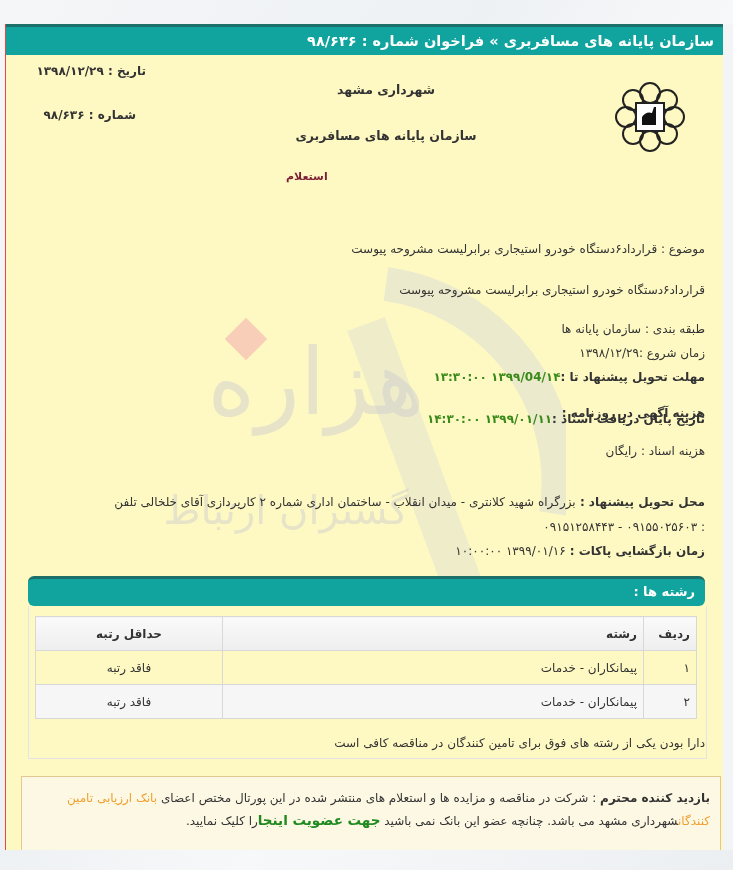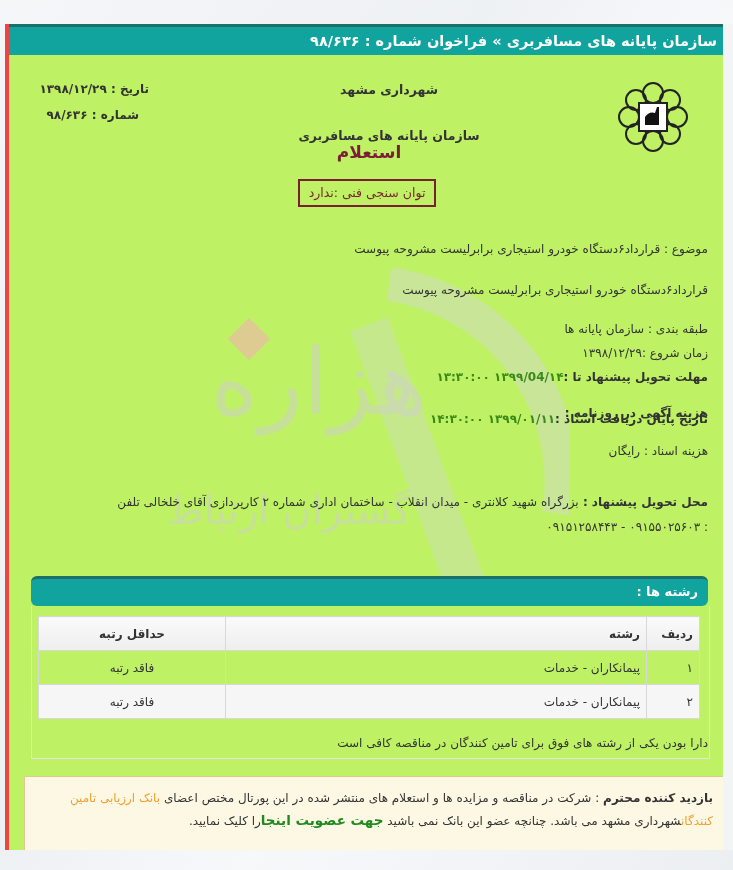--- a/index.html
+++ b/index.html
@@ -4,39 +4,39 @@
 <style>
   html, body { margin:0; padding:0; }
   body {
     width:733px; height:870px; overflow:hidden;
     background: linear-gradient(120deg,#f4f6f8 0%,#eef1f4 40%,#f7f8fa 60%,#eceff2 100%);
     font-family: "DejaVu Sans", sans-serif;
     position:relative;
   }
   .card {
     position:absolute; left:5px; top:24px; width:717px; height:826px;
-    background:#bef264; border-left:4px solid #ef4444; border-right:1px solid #dcdcdc;
+    background:#fef9c3; border-left:1px solid #ef4444; border-right:1px solid #dcdcdc;
     overflow:hidden;
   }
   .right-gutter {
     position:absolute; left:723px; top:24px; width:10px; height:826px; background:#f3f4f6;
   }
   .title-bar {
     position:absolute; left:0; top:0; width:717px; height:31px;
     background:#11a49e; border-top:3px solid #1d6f6a; box-sizing:border-box;
     direction:rtl; color:#fff; font-size:14.5px; font-weight:bold;
     line-height:28px; padding-right:9px;
   }
   .watermark { position:absolute; left:80px; top:240px; width:480px; height:340px; pointer-events:none; }
   .logo { position:absolute; left:606px; top:55px; width:76px; height:76px; }
   .org-1 { position:absolute; left:250px; top:58px; width:260px; text-align:center; font-size:12.5px; color:#333; font-weight:bold; direction:rtl; }
   .org-2 { position:absolute; left:250px; top:84px; width:260px; text-align:center; font-size:12.5px; color:#333; font-weight:bold; direction:rtl;margin-top:20px; }
-  .meta-date { position:absolute; left:20px; top:58px; width:120px; font-size:12px; color:#333; font-weight:bold; direction:rtl; text-align:right; }
+  .meta-date { position:absolute; left:20px; top:40px; width:120px; font-size:12px; color:#333; font-weight:bold; direction:rtl; text-align:right; }
   .meta-num { position:absolute; left:20px; top:84px; width:110px; font-size:12px; color:#333; font-weight:bold; direction:rtl; text-align:right; }
-  .inquiry-title { position:absolute; left:280px; top:118px; width:160px; text-align:center; color:#7a1f35; font-weight:bold; font-size:17px; direction:rtl; }
+  .inquiry-title { position:absolute; left:280px; top:146px; width:160px; text-align:left; color:#7a1f35; font-weight:bold; font-size:11px; direction:rtl; }
   .tech-box {
     position:absolute; left:289px; top:155px; width:138px; height:28px;
     border:2px solid #7a1f35; box-sizing:border-box; text-align:center;
     color:#7a1f35; font-size:12.5px; line-height:24px; direction:rtl;
   }
   .line { position:absolute; right:18px; font-size:12px; color:#333; direction:rtl; text-align:right; white-space:nowrap; }
   .line b { font-weight:bold; }
   .green { color:#3a8a1a; font-weight:bold; }
   .site { font-size:15px; font-family:"Liberation Sans", sans-serif; color:#222; }
   .section-bar {
@@ -95,38 +95,40 @@
     </g>
     <path d="M30 46 L30 38 Q34 32 40 34 L42 28 L44 28 L44 46 Z" fill="#111"></path>
   </svg>
 
   <div class="org-1">شهرداری مشهد</div>
   <div class="org-2">سازمان پایانه های مسافربری</div>
   <div class="meta-date">تاریخ : ۱۳۹۸/۱۲/۲۹</div>
   <div class="meta-num">شماره :  ۹۸/۶۳۶</div>
 
   <div class="inquiry-title">استعلام</div>
-  <div class="tech-box">توان سنجی فنی :ندارد</div>
 
   <div class="line" style="top:218px;">موضوع : قرارداد۶دستگاه خودرو استیجاری برابرلیست مشروحه پیوست</div>
   <div class="line" style="top:259px;">قرارداد۶دستگاه خودرو استیجاری برابرلیست مشروحه پیوست</div>
   <div class="line" style="top:298px;">طبقه بندی : سازمان پایانه ها</div>
   <div class="line" style="top:322px;">زمان شروع :۱۳۹۸/۱۲/۲۹</div>
   <div class="line" style="top:346px;">
     <b>مهلت تحویل پیشنهاد تا :</b><span class="green">۱۳۹۹/04/۱۴   ۱۳:۳۰:۰۰</span>
   </div>
   <div class="line" style="top:388px;">
     <b>تاریخ پایان دریافت اسناد :</b><span class="green">۱۳۹۹/۰۱/۱۱   ۱۴:۳۰:۰۰</span>
   </div>
   <div class="line" style="top:382px;font-weight:bold;">هزینه آگهی در روزنامه :</div>
   <div class="line" style="top:420px;">هزینه اسناد :   رایگان</div>
   <div class="line" style="top:471px;">
     <b>محل تحویل پیشنهاد : </b><span> بزرگراه شهید کلانتری - میدان انقلاب - ساختمان اداری شماره ۲ کارپردازی آقای خلخالی   تلفن</span>
   </div>
   <div class="line" style="top:496px;">: ۰۹۱۵۵۰۲۵۶۰۳ - ۰۹۱۵۱۲۵۸۴۴۳</div>
+  <div class="line" style="top:520px;">
+    <b>زمان بازگشایی پاکات : </b><span> ۱۳۹۹/۰۱/۱۶   ۱۰:۰۰:۰۰</span>
+  </div>
 
   <div class="section-bar">رشته ها :</div>
   <div class="table-wrap" style="height:152px;"></div>
   <table>
     <thead>
       <tr>
         <th class="c-idx">ردیف</th>
         <th class="c-field">رشته</th>
         <th class="c-rank">حداقل رتبه</th>
       </tr>

